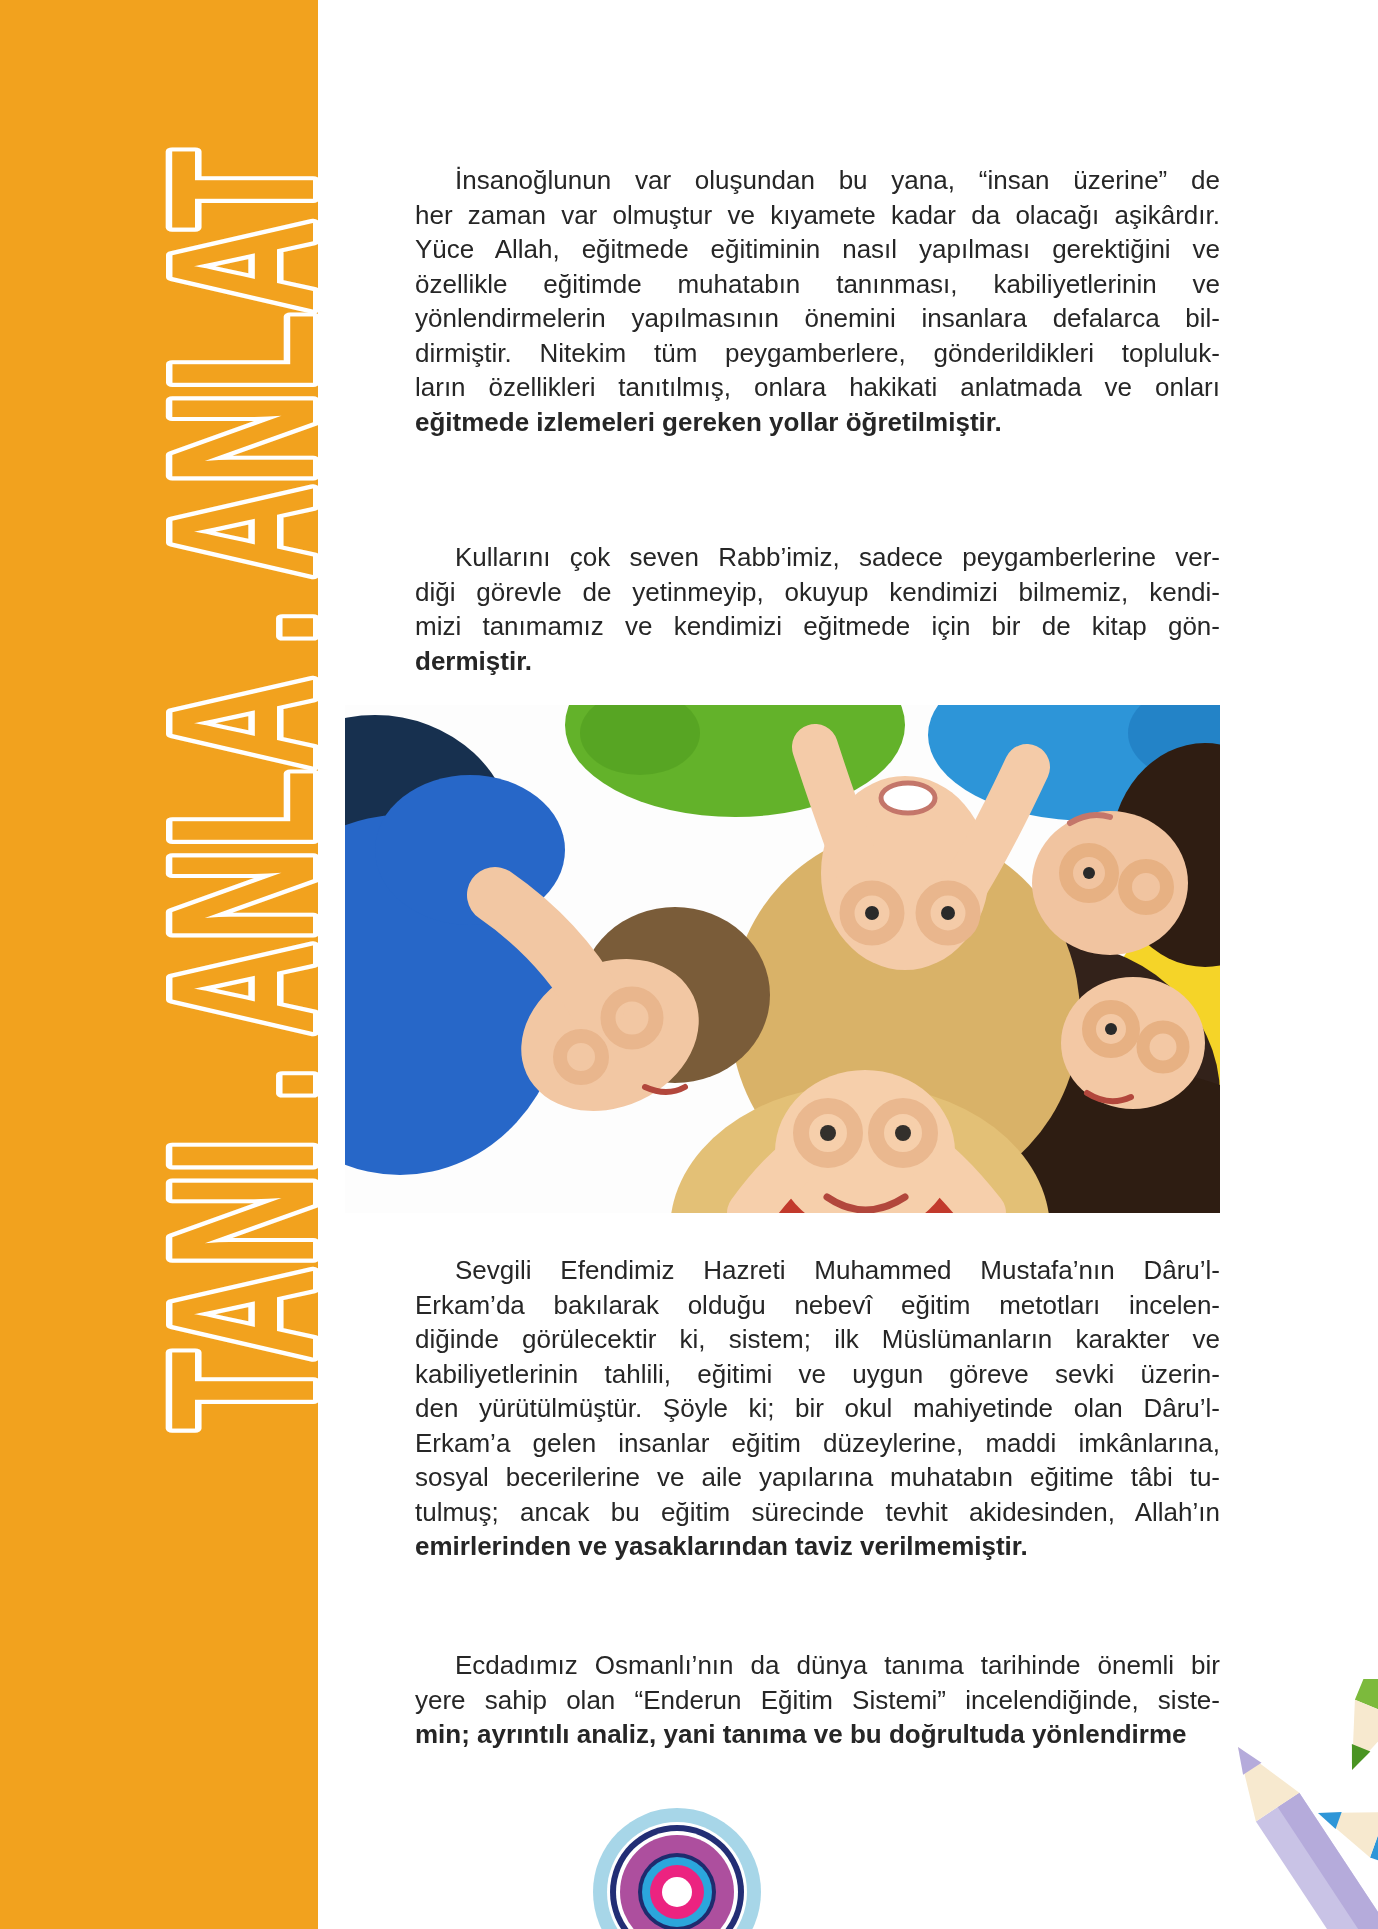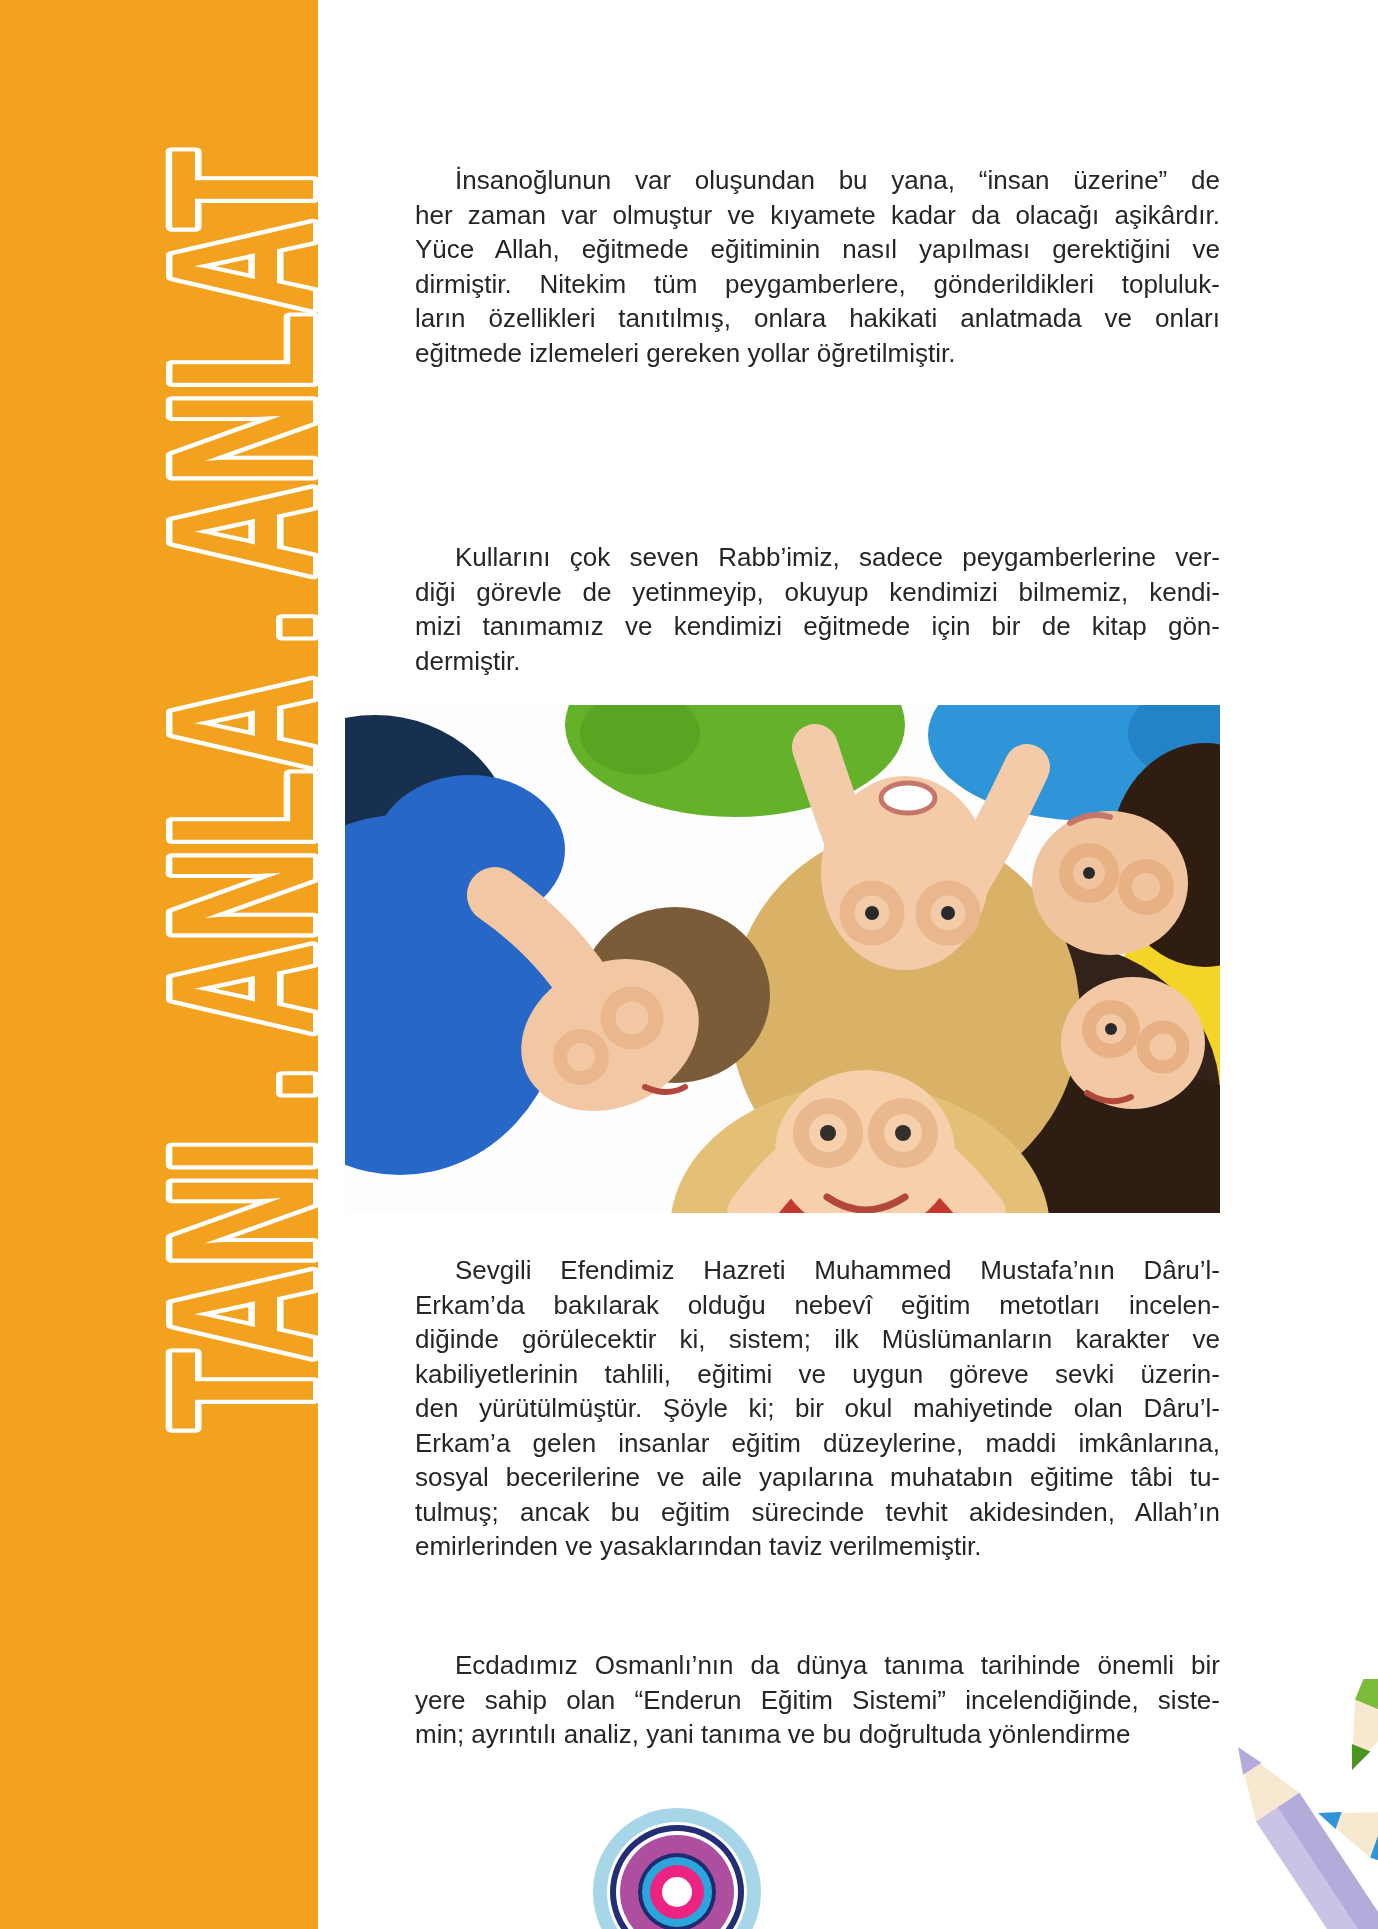--- a/index.html
+++ b/index.html
@@ -18,21 +18,21 @@
   
   .content{position:absolute;left:415px;top:0;width:805px;height:1929px;}
   .para{position:absolute;left:0;width:805px;color:var(--text);
         font-size:26px;line-height:34.5px;}
   .para-0{top:163px}
   .para-1{top:540px}
   .para-2{top:1253px}
   .para-3{top:1648px}
   .line{text-align:justify;text-align-last:justify;white-space:normal;}
   .line.first{text-indent:40px;}
-  .line.last{text-align-last:left;}
+  .line.last{text-align-last:left;font-weight:bold;}
 
   .photo-svg{position:absolute;left:345px;top:705px;}
   .circles-svg{position:absolute;left:585px;top:1800px;}
   .pencils-svg{position:absolute;left:1138px;top:1679px;}
 </style>
 </head>
 <body>
 
 <div class="page">
 
@@ -40,20 +40,22 @@
 
   <svg class="sidebar-svg" width="340" height="1929" viewBox="0 0 340 1929">
     <text transform="translate(313,1430) rotate(-90)" font-size="205" textLength="1280" lengthAdjust="spacingAndGlyphs" style="fill:var(--orange)" stroke="#FFFFFF" stroke-width="13" stroke-linejoin="round" paint-order="stroke">TANI . ANLA . ANLAT</text>
   </svg>
 
   <div class="content">
       <div class="para para-0">
         <div class="line first">İnsanoğlunun var oluşundan bu yana, “insan üzerine” de</div>
         <div class="line">her zaman var olmuştur ve kıyamete kadar da olacağı aşikârdır.</div>
         <div class="line">Yüce Allah, eğitmede eğitiminin nasıl yapılması gerektiğini ve</div>
+        <div class="line">özellikle eğitimde muhatabın tanınması, kabiliyetlerinin ve</div>
+        <div class="line">yönlendirmelerin yapılmasının önemini insanlara defalarca bil-</div>
         <div class="line">dirmiştir. Nitekim tüm peygamberlere, gönderildikleri topluluk-</div>
         <div class="line">ların özellikleri tanıtılmış, onlara hakikati anlatmada ve onları</div>
         <div class="line last">eğitmede izlemeleri gereken yollar öğretilmiştir.</div>
       </div>
       <div class="para para-1">
         <div class="line first">Kullarını çok seven Rabb’imiz, sadece peygamberlerine ver-</div>
         <div class="line">diği görevle de yetinmeyip, okuyup kendimizi bilmemiz, kendi-</div>
         <div class="line">mizi tanımamız ve kendimizi eğitmede için bir de kitap gön-</div>
         <div class="line last">dermiştir.</div>
       </div>

